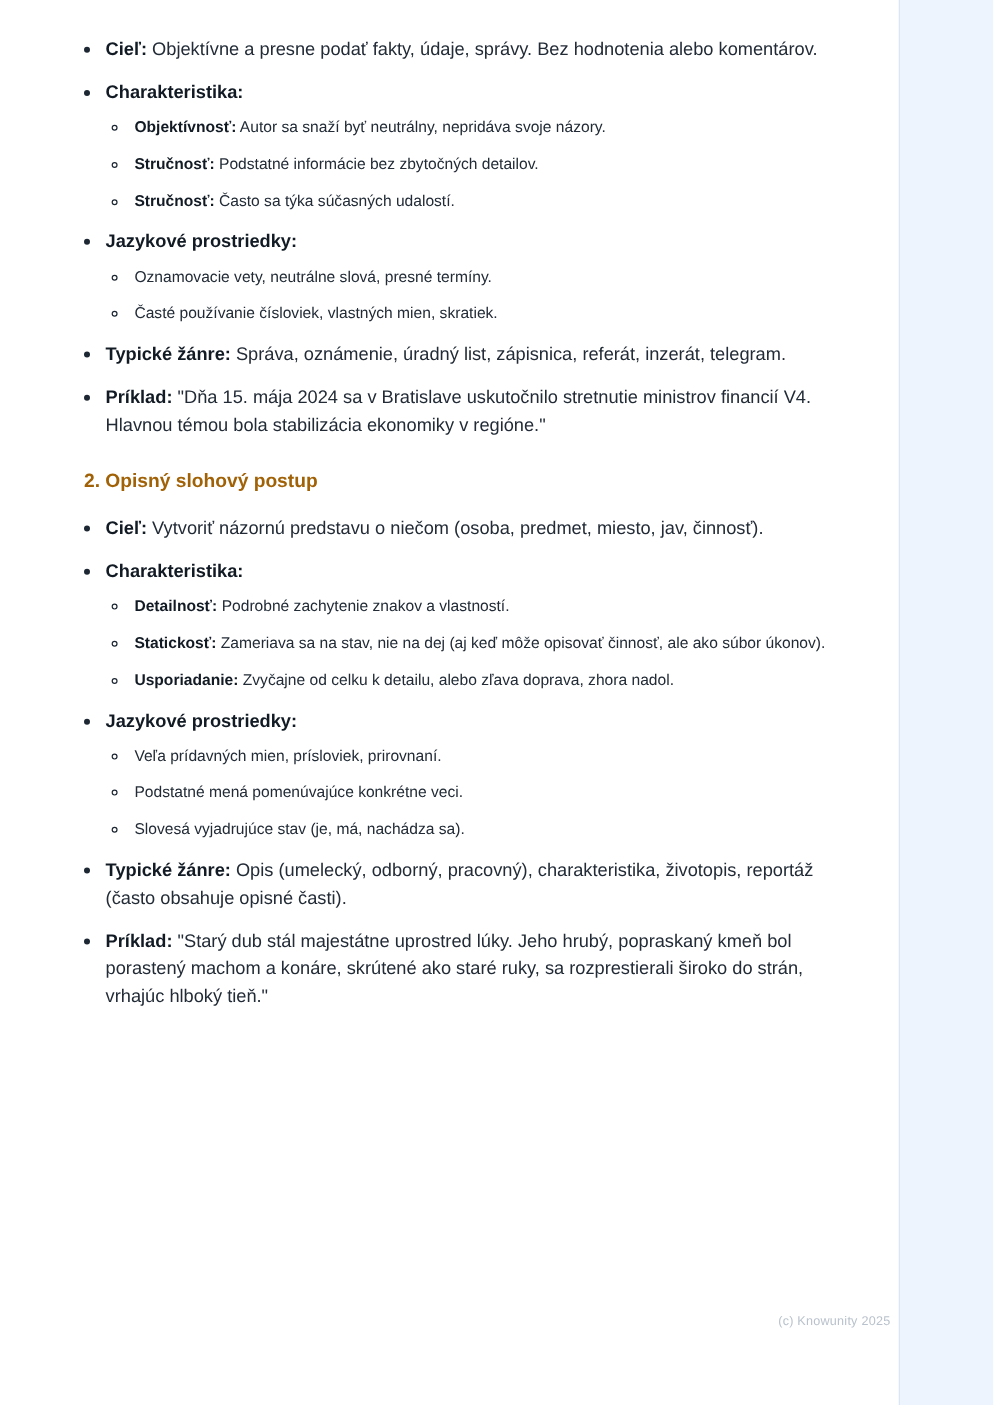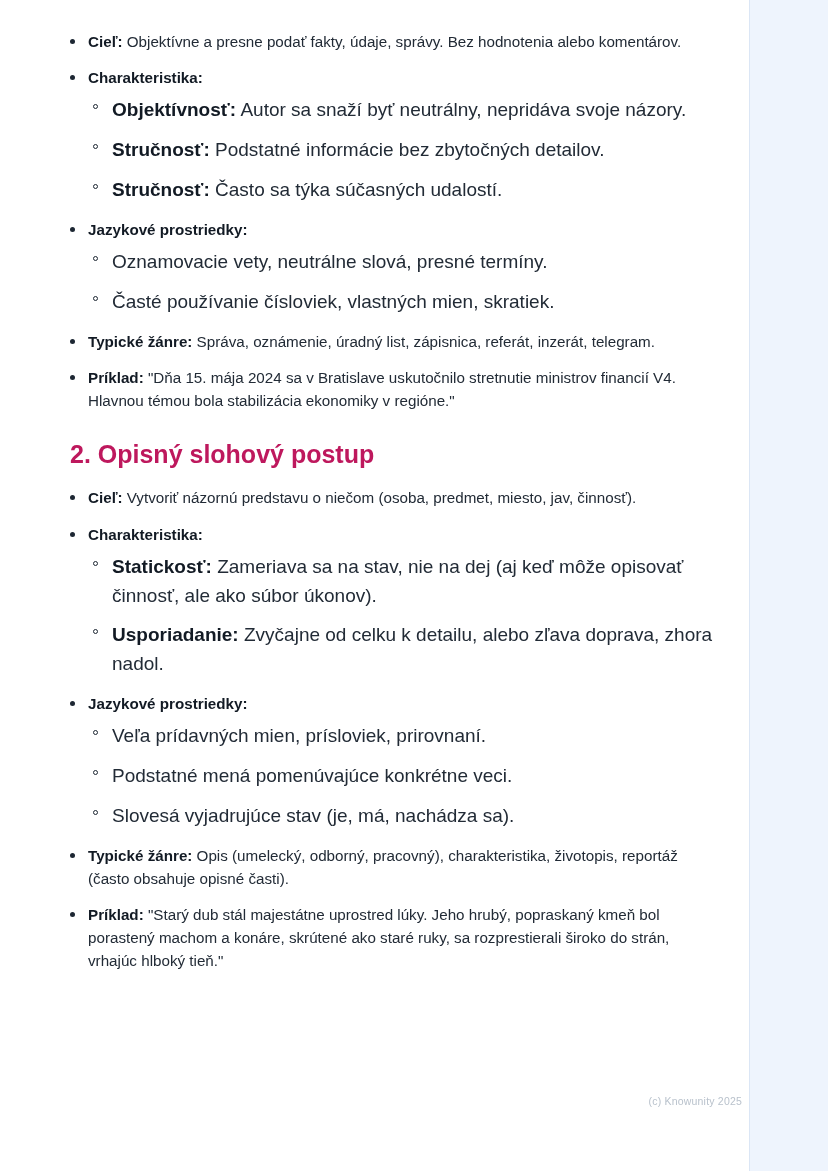--- a/index.html
+++ b/index.html
@@ -62,21 +62,21 @@
   }
   ul.lvl2 {
     list-style: none;
     margin: 7px 0 0 0;
     padding: 0;
   }
   ul.lvl2 > li {
     position: relative;
     padding-left: 24px;
     margin: 0 0 11px 0;
-    font-size: 19px;
+    font-size: 13px;
     line-height: 1.52;
     color: #222b36;
   }
   ul.lvl2 > li::before {
     content: "";
     position: absolute;
     left: 5px;
     top: 8px;
     width: 5px;
     height: 5px;
@@ -84,23 +84,23 @@
     border: 1px solid #1d2733;
     background: transparent;
     box-sizing: border-box;
   }
   .lbl {
     font-weight: bold;
     color: #121a24;
   }
   .no-bullet-gap { margin-bottom: 4px; }
   h2.section {
-    font-size: 25px;
+    font-size: 16px;
     font-weight: bold;
-    color: #be185d;
+    color: #a16207;
     margin: 26px 0 16px 0;
     padding-left: 6px;
     line-height: 1.3;
   }
   .watermark {
     position: absolute;
     right: 86px;
     bottom: 64px;
     font-size: 10.5px;
     color: #b9c2cc;
@@ -163,20 +163,23 @@
     <ul class="lvl1">
 
       <li>
         <span class="lbl">Cieľ:</span><span> Vytvoriť názornú predstavu o niečom (osoba, predmet, miesto, jav, činnosť).</span>
       </li>
 
       <li class="no-bullet-gap">
         <span class="lbl">Charakteristika:</span><span></span>
         <ul class="lvl2">
           <li>
+            <span class="lbl">Detailnosť:</span><span> Podrobné zachytenie znakov a vlastností.</span>
+          </li>
+          <li>
             <span class="lbl">Statickosť:</span><span> Zameriava sa na stav, nie na dej (aj keď môže opisovať činnosť, ale ako súbor úkonov).</span>
           </li>
           <li>
             <span class="lbl">Usporiadanie:</span><span> Zvyčajne od celku k detailu, alebo zľava doprava, zhora nadol.</span>
           </li>
         </ul>
       </li>
 
       <li class="no-bullet-gap">
         <span class="lbl">Jazykové prostriedky:</span><span></span>

